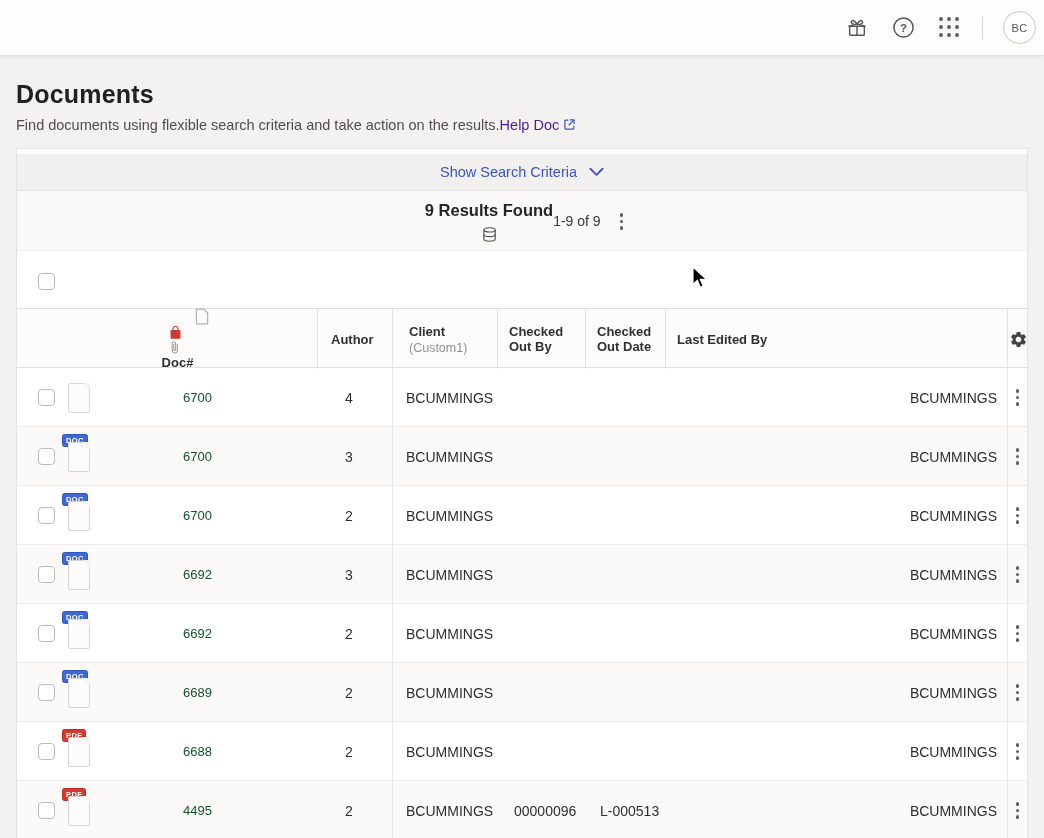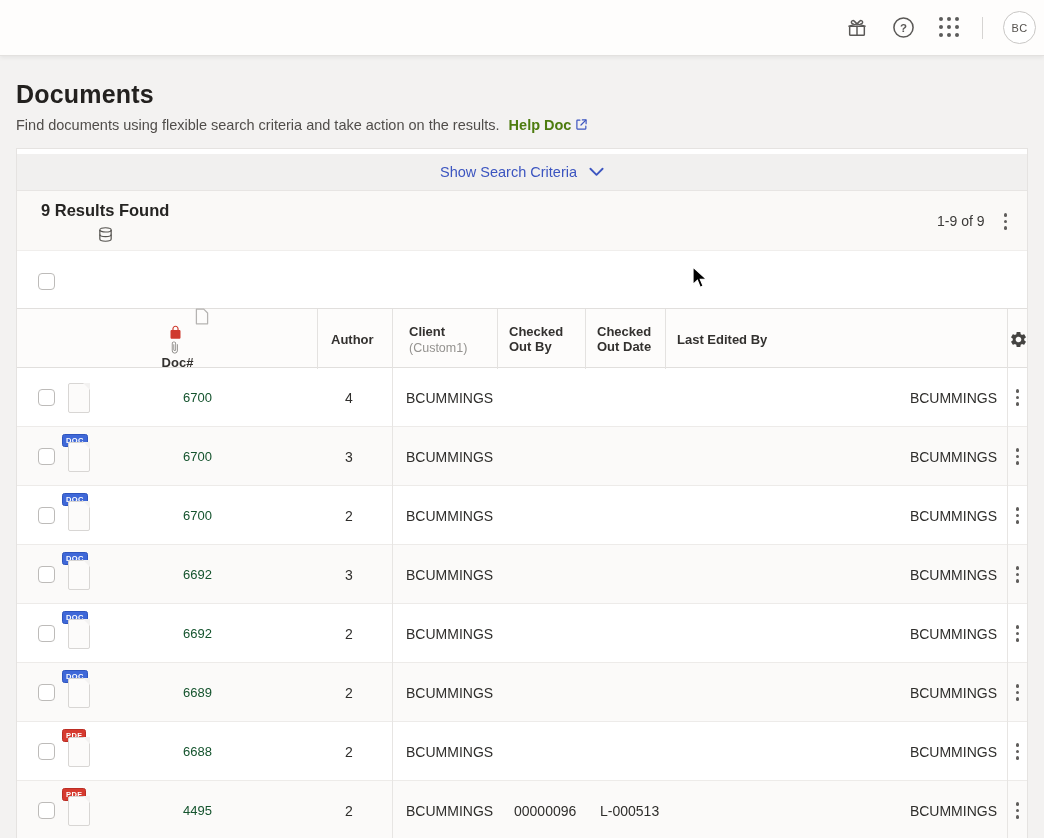--- a/index.html
+++ b/index.html
@@ -27,38 +27,38 @@
   .avatar {
     width:33px; height:33px; border-radius:50%;
     border:1px solid #c9c7c5; background:#fff;
     display:flex; align-items:center; justify-content:center;
     font-size:11px; color:#55524e; letter-spacing:.3px; cursor:pointer;
   }
 
   
   .page-head { position:absolute; left:16px; top:80px; width:1000px; }
   .page-title { font-size:25px; font-weight:700; color:#23211f; letter-spacing:.2px; }
-  .page-sub { margin-top:8px; font-size:14.5px; color:#504d4a; display:flex; align-items:center; gap:9px; }
-  .link { color:#4d7c0f; text-decoration:none; cursor:pointer;font-weight:bold; }
+  .page-sub { margin-top:8px; font-size:14.5px; color:#504d4a; display:flex; align-items:center; }
+  .link { color:#4c1d95; text-decoration:none; cursor:pointer; }
   .extlink-icon { display:inline-flex; margin-left:4px; vertical-align:-1px; }
 
   
   .panel {
     position:absolute; left:16px; top:148px; width:1012px; height:700px;
     background:#fff; border:1px solid #e5e3e1; border-bottom:none;
   }
   .criteria-bar {
     margin-top:5px; height:37px; background:#f1f0ef; border-bottom:1px solid #e7e5e3;
     display:flex; align-items:center; justify-content:center; gap:12px; cursor:pointer;
   }
   .criteria-bar .lbl { font-size:14.5px; color:#3c55c0; }
 
   .results-bar {
     height:60px; background:#faf9f7; border-bottom:1px solid #f0eeec;
-    display:flex; align-items:flex-start; justify-content:space-between;
+    display:flex; align-items:flex-start; justify-content:center;
     padding:10px 14px 0 24px;
   }
   .results-count { font-size:16.5px; font-weight:700; color:#262523; }
   .repo-line { margin-top:6px; display:flex; align-items:center; gap:8px;flex-direction:column; }
   .repo-label { font-size:11px; color:#6e6c69; letter-spacing:.6px; }
   .results-right { display:flex; align-items:center; gap:13px; margin-top:8px; }
   .range-label { font-size:14px; color:#3b3a38; }
   .kebab { display:inline-flex; flex-direction:column; gap:3px; padding:4px 6px; cursor:pointer; }
   .kebab i { width:3.5px; height:3.5px; border-radius:50%; background:#5f5d5b; }
 

